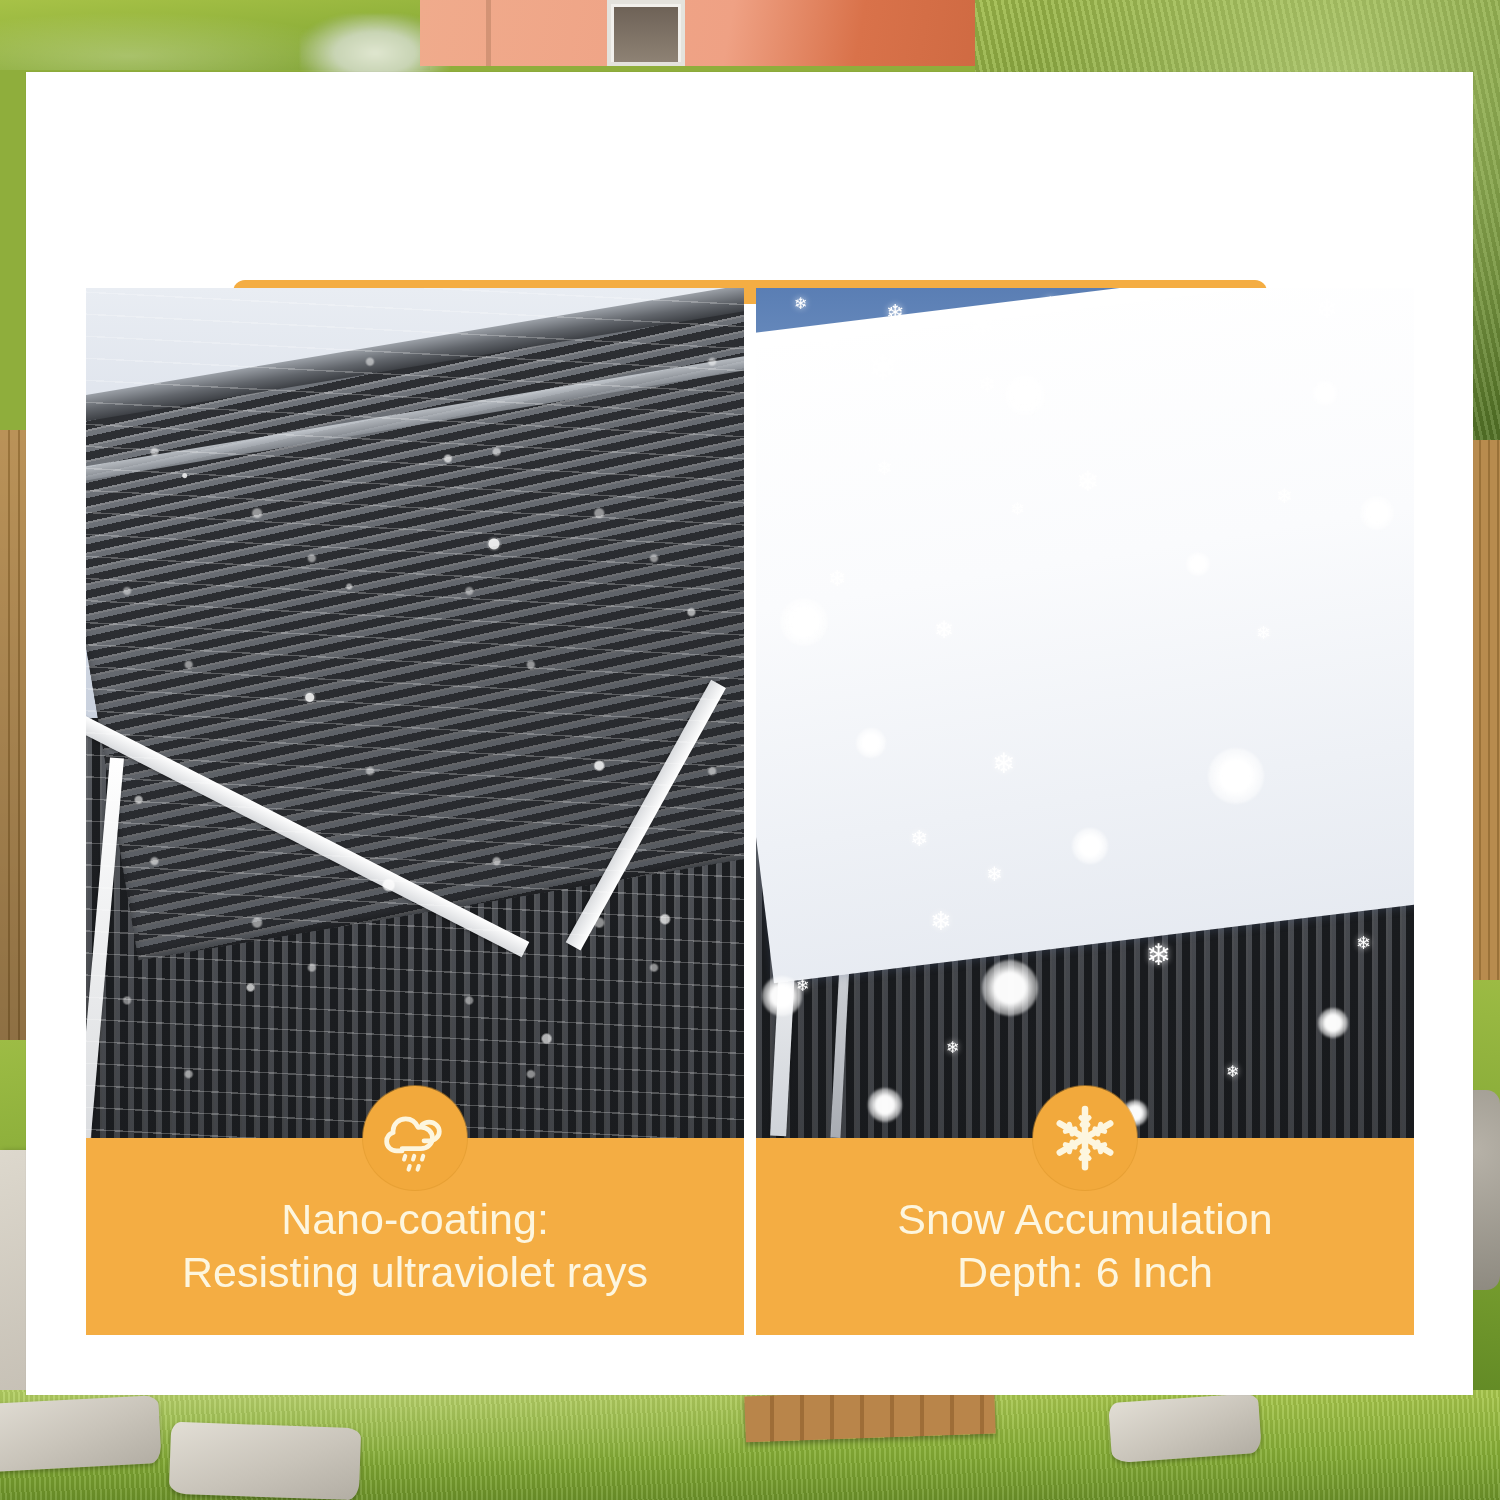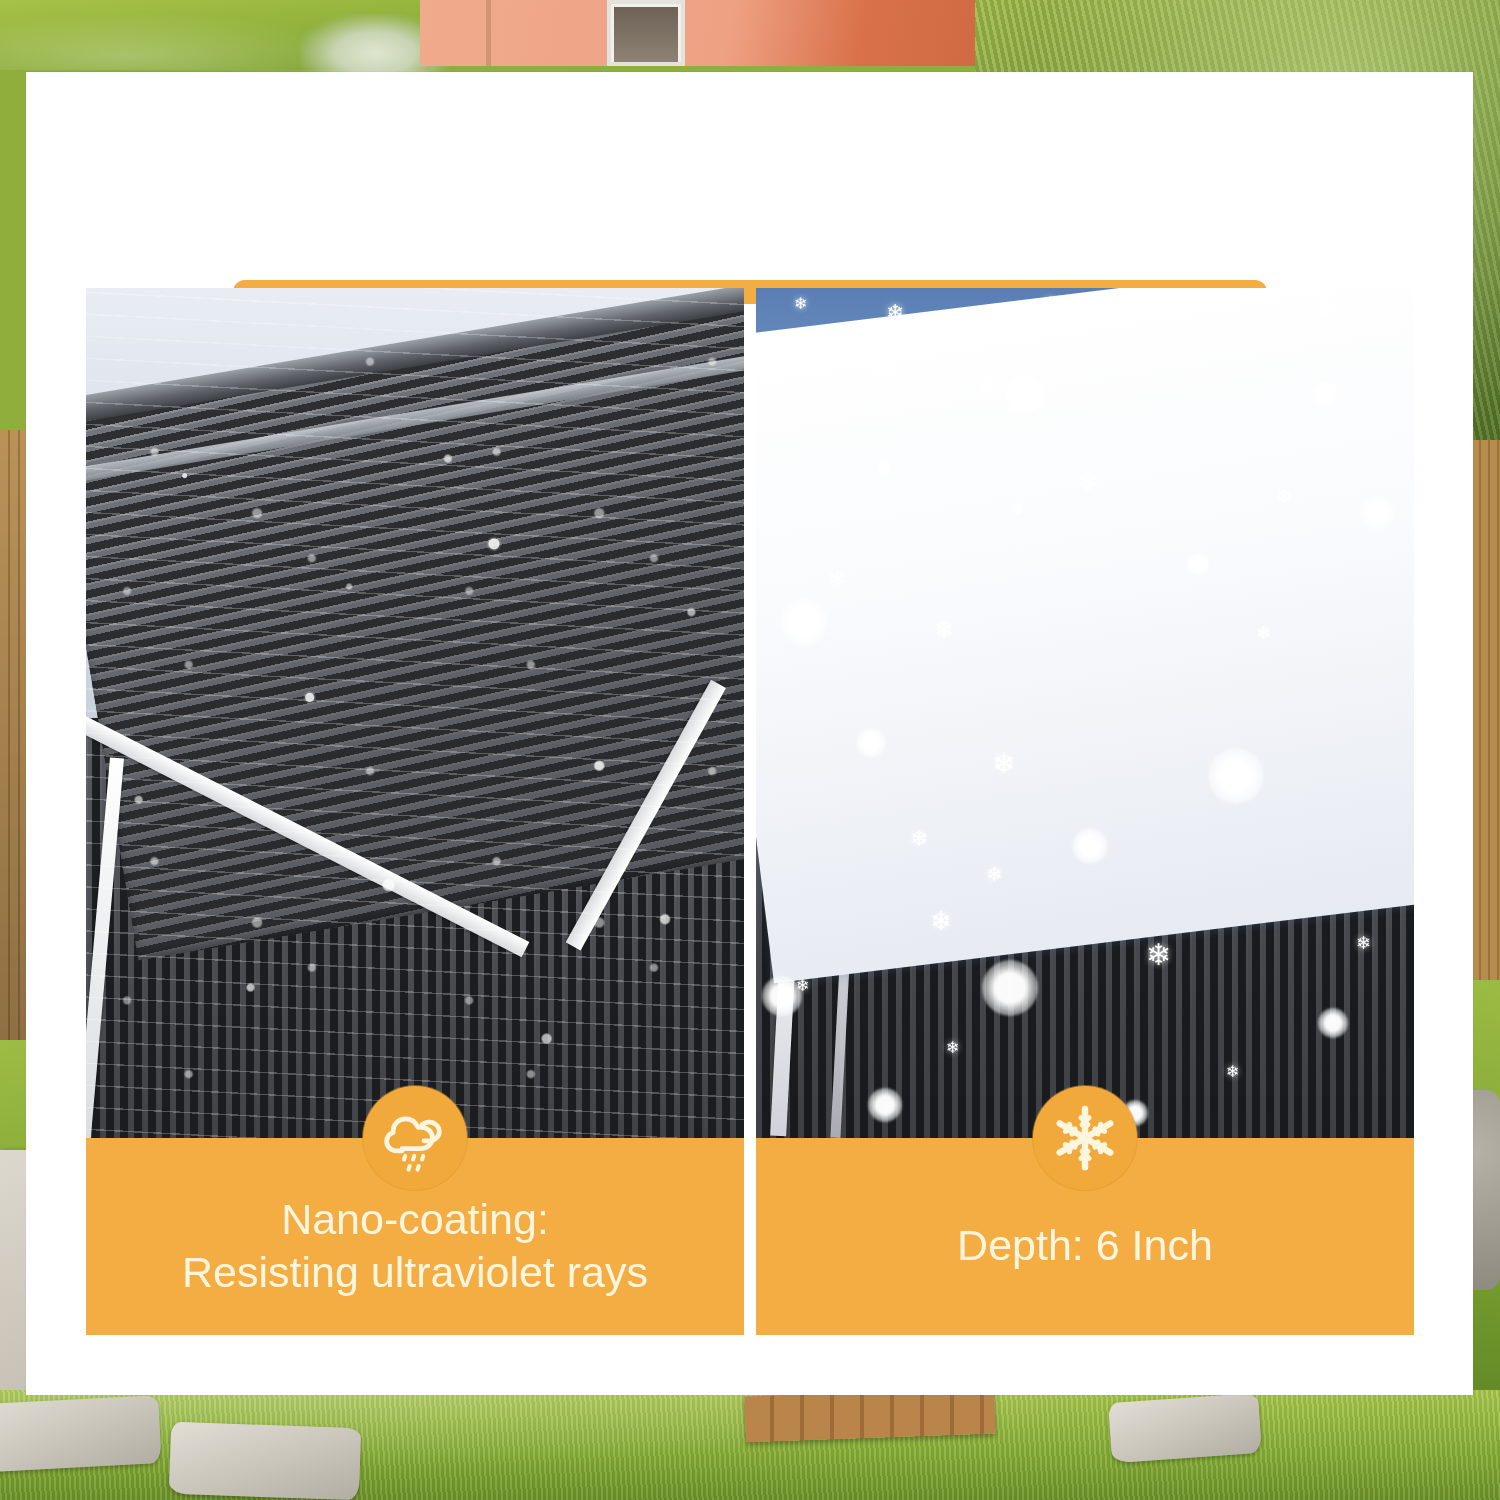--- a/index.html
+++ b/index.html
@@ -529,18 +529,19 @@
               </g>
               <g transform="rotate(120 32 32)">
                 <rect x="30.4" y="11" width="4.2" height="13" rx="2.1" transform="rotate(45 32.5 17.5)"></rect>
                 <rect x="29.4" y="11" width="4.2" height="13" rx="2.1" transform="rotate(-45 31.5 17.5)"></rect>
                 <rect x="30.4" y="40" width="4.2" height="13" rx="2.1" transform="rotate(-45 32.5 46.5)"></rect>
                 <rect x="29.4" y="40" width="4.2" height="13" rx="2.1" transform="rotate(45 31.5 46.5)"></rect>
               </g>
             </g>
           </svg>
         </div>
+        <div class="cap-line">Snow Accumulation</div>
         <div class="cap-line">Depth: 6 Inch</div>
       </div>
     </div>
 
   </div>
 </div>
 
 </body></html>

